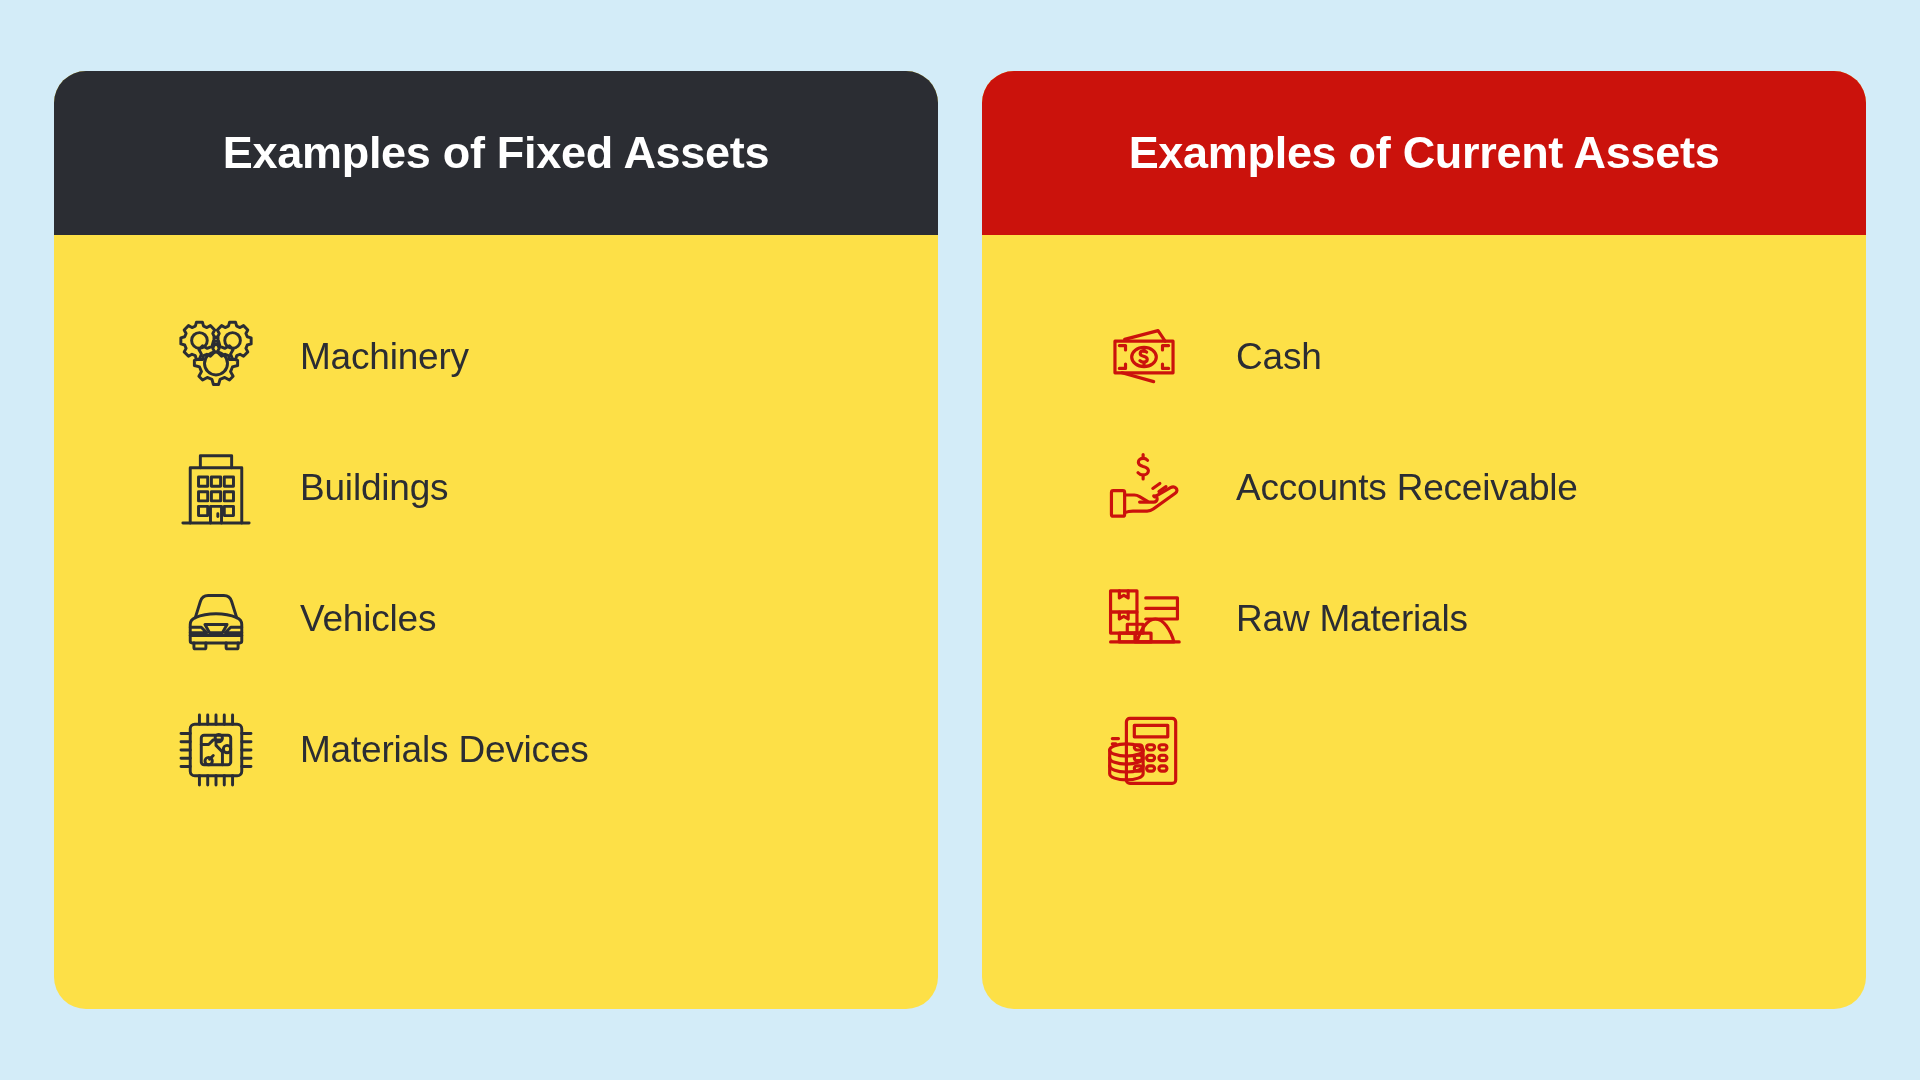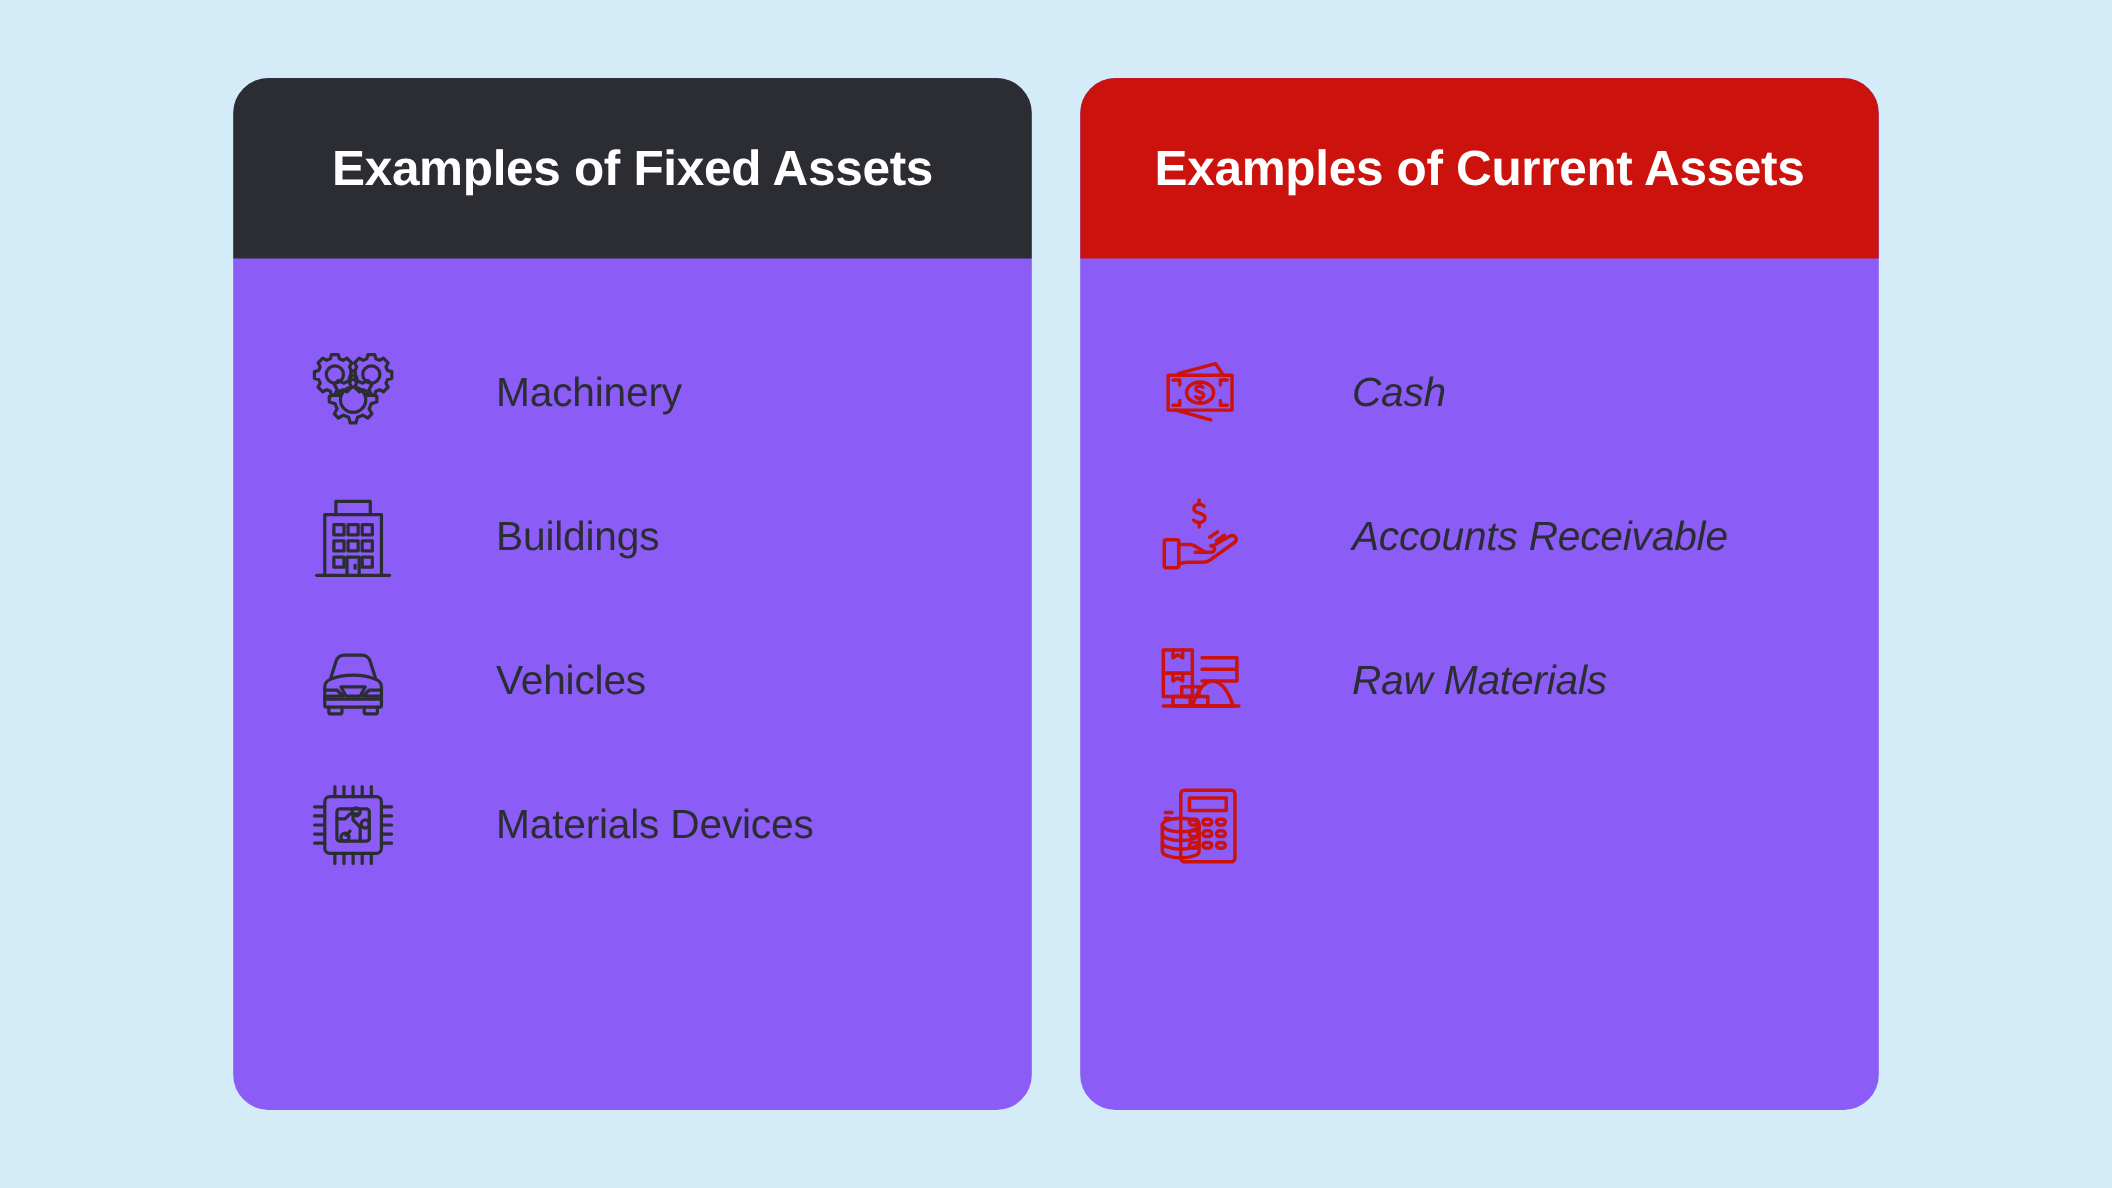--- a/index.html
+++ b/index.html
@@ -11,23 +11,23 @@
   }
   .stage {
     position: relative;
     width: 1920px; height: 1080px;
     display: flex;
     justify-content: center;
     align-items: center;
     gap: 44px;
   }
   .card {
-    width: 726px;
+    width: 884px;
     height: 938px;
-    background: #8b5cf6;
+    background: #fde047;
     border-radius: 32px;
     overflow: hidden;
     display: flex;
     flex-direction: column;
   }
   .card-header {
     height: 164px;
     flex: 0 0 164px;
     display: flex;
     align-items: center;
@@ -47,39 +47,38 @@
     flex: 1 1 auto;
     padding: 56px 0 0 0;
     display: flex;
     flex-direction: column;
   }
   .row {
     display: flex;
     align-items: center;
     height: 131px;
     flex: 0 0 131px;
-    padding-left: 47px;
-    gap: 46px;
+    padding-left: 100px;
   }
   .icon-cell {
     width: 124px;
     flex: 0 0 124px;
     display: flex;
     align-items: center;
     justify-content: center;
   }
   .icon-cell svg { display: block; }
   .row-label {
     font-size: 37px;
     color: #2b2d33;
     letter-spacing: -0.2px;
     white-space: nowrap;
     padding-left: 22px;
   }
-  .row-label.red-col { padding-left: 30px; font-style: italic; }
+  .row-label.red-col { padding-left: 30px; }
 </style>
 </head>
 <body>
 
 <div class="stage">
 
   <div class="card">
     <div class="card-header dark">
       <div class="card-title">Examples of Fixed Assets</div>
     </div>

